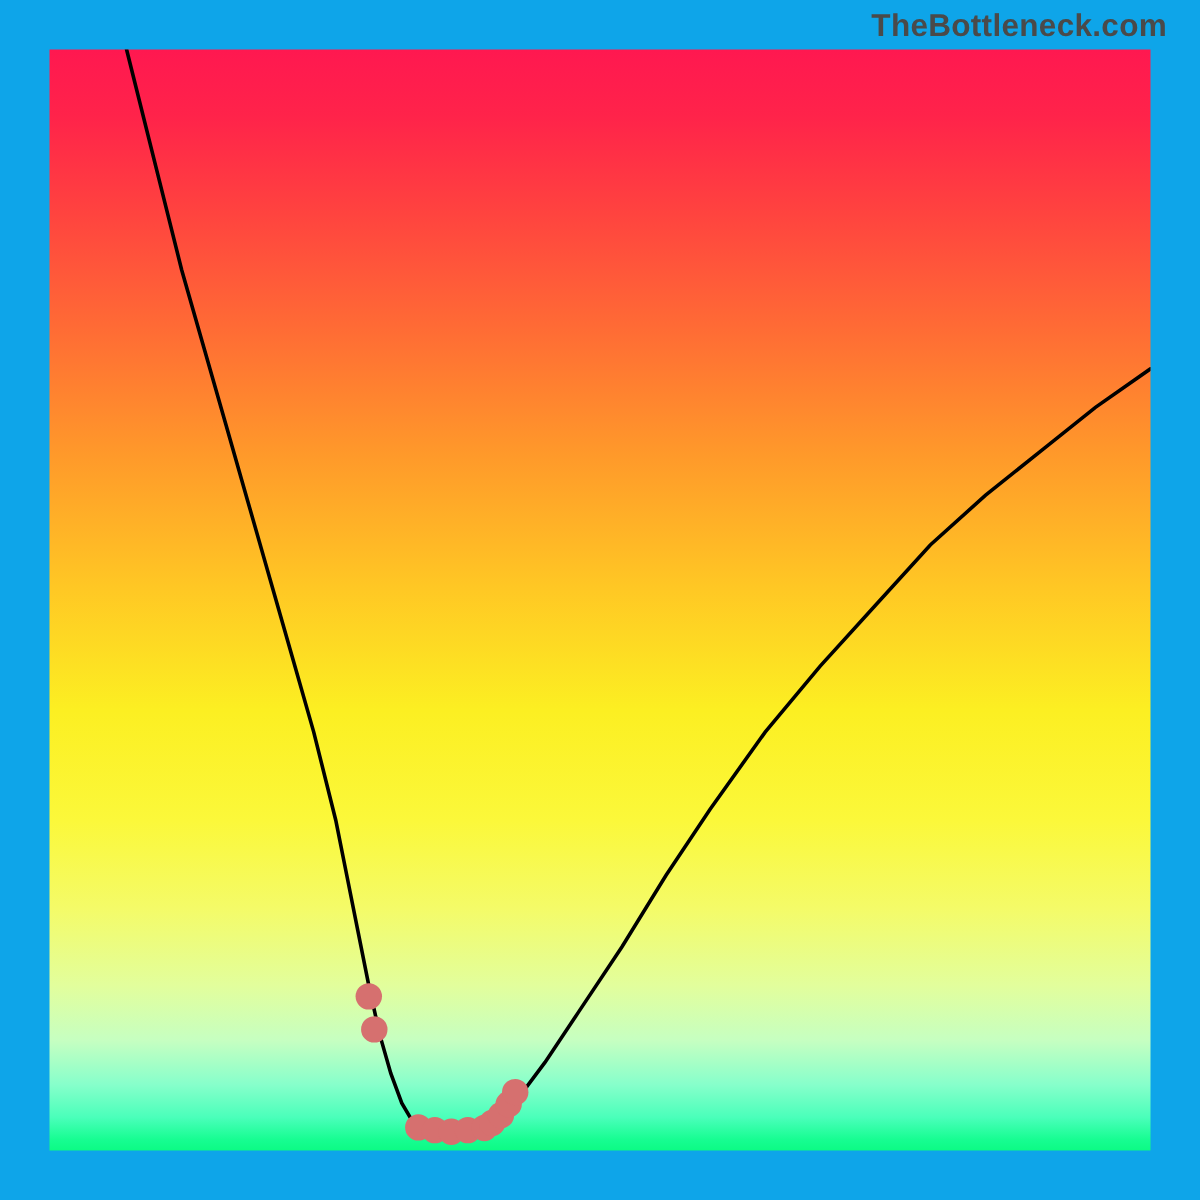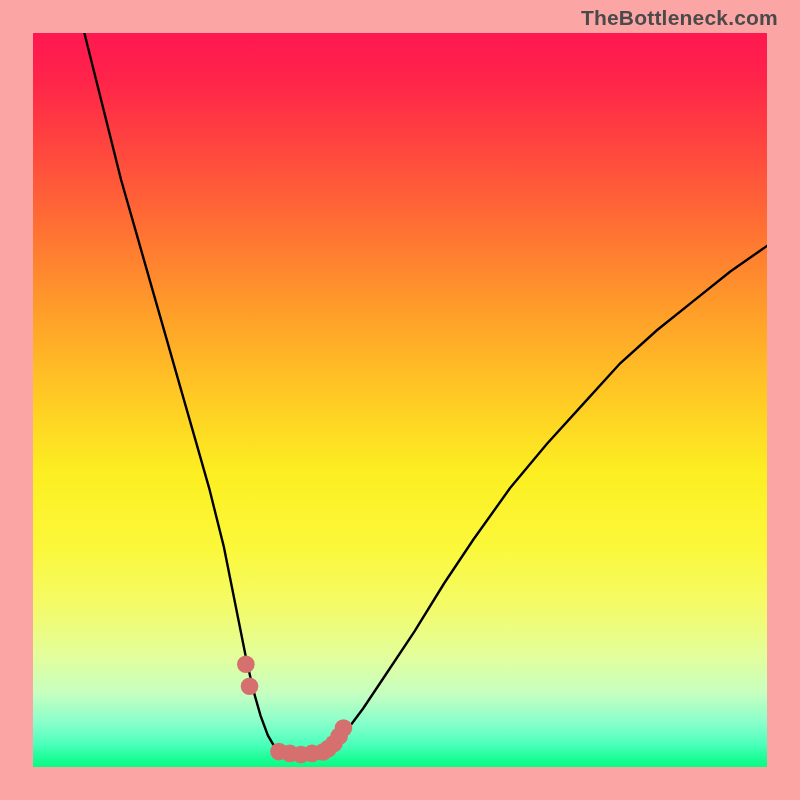--- a/index.html
+++ b/index.html
@@ -10,21 +10,21 @@
     overflow: hidden;
     background: #000;
     font-family: Arial, Helvetica, sans-serif;
   }
   .frame {
     position: absolute;
     left: 0;
     top: 0;
     width: 800px;
     height: 800px;
-    background: #fca5a5;
+    background: #0ea5e9;
   }
   .plot {
     position: absolute;
     left: 33px;
     top: 33px;
     width: 734px;
     height: 734px;
     background: linear-gradient(to bottom,
       #ff1850 0%,
       #ff234a 6%,

